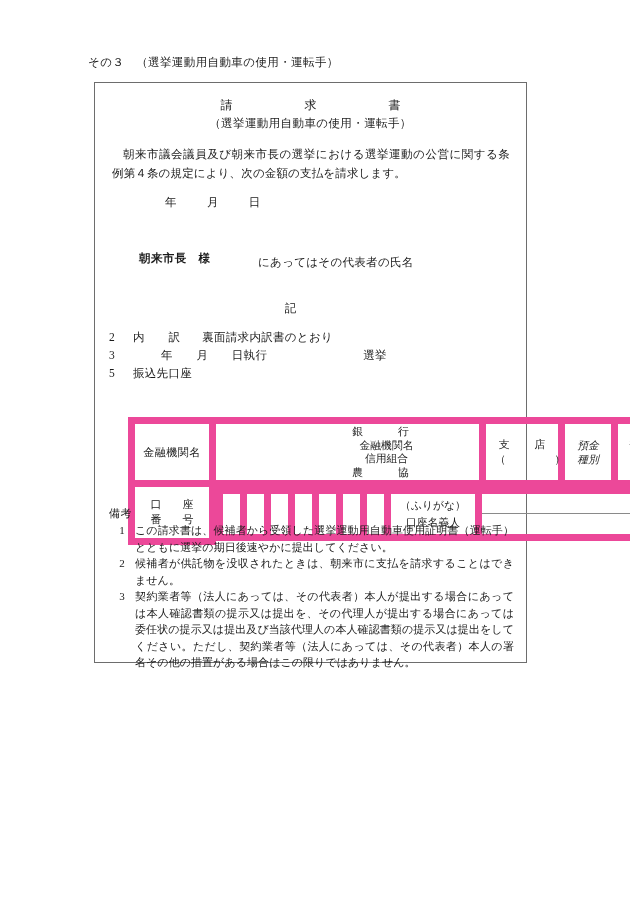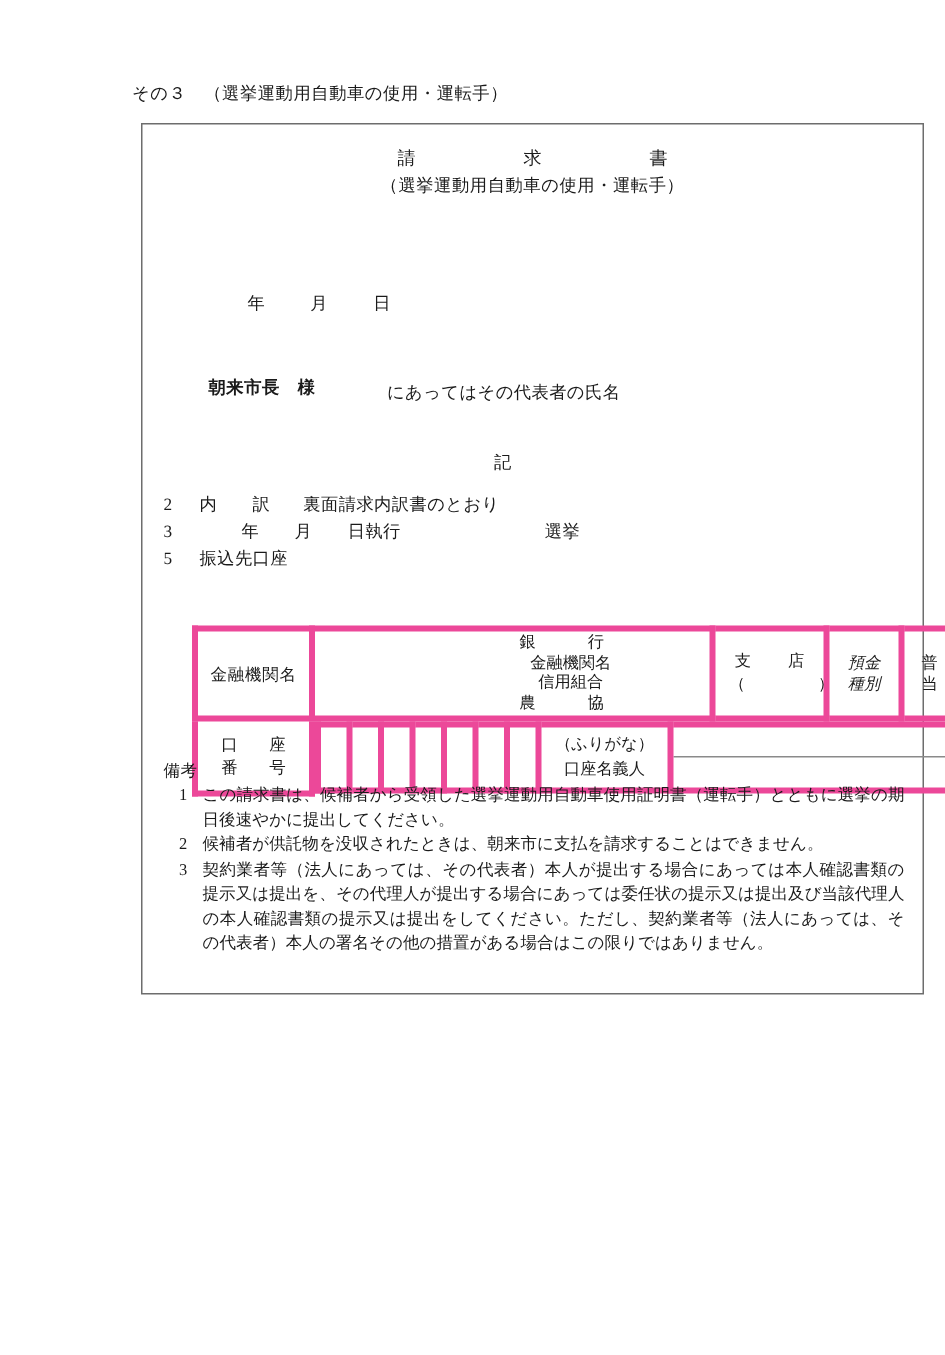--- a/index.html
+++ b/index.html
@@ -24,21 +24,21 @@
     font-size: 11.5px;
     letter-spacing: 0.4px;
     white-space: nowrap;
   }
 
   
   .form-box {
     position: absolute;
     left: 94px;
     top: 82px;
-    width: 522px;
+    width: 433px;
     height: 581px;
     border: 1px solid #6d6d6d;
     box-sizing: border-box;
   }
 
   .inner {
     position: relative;
     width: 100%;
     height: 100%;
   }
@@ -148,21 +148,21 @@
   .bank-table {
     position: absolute;
     left: 33px;
     top: 334px;
     width: 440px;
     border-collapse: collapse;
     table-layout: fixed;
     font-size: 11px;
   }
   .bank-table td {
-    border: 4px solid #ec4899;
+    border: 7px solid #ec4899;
     padding: 0;
     vertical-align: middle;
     text-align: center;
   }
   .cell-inst {
     height: 56px;
     letter-spacing: 0.5px;
   }
   .cell-types {
     text-align: left;
@@ -251,20 +251,23 @@
 <div class="page-heading">その３　（選挙運動用自動車の使用・運転手）</div>
 
 <div class="form-box">
   <div class="inner">
 
     <div class="doc-title">
       <span class="spaced">請　　求　　書</span>
     </div>
     <div class="doc-subtitle">（選挙運動用自動車の使用・運転手）</div>
 
+    <div class="body-para">
+      <span class="indent">朝来市議会議員及び朝来市長の選挙における選挙運動の公営に関する条例第４条の規定により、次の金額の支払を請求します。</span>
+    </div>
 
     <div class="date-line">
       <span>年</span><span class="gap"></span><span>月</span><span class="gap"></span><span>日</span>
     </div>
 
     <div class="addressee">朝来市長　様</div>
 
     <div class="signer">
       <div>にあってはその代表者の氏名</div>
     </div>

